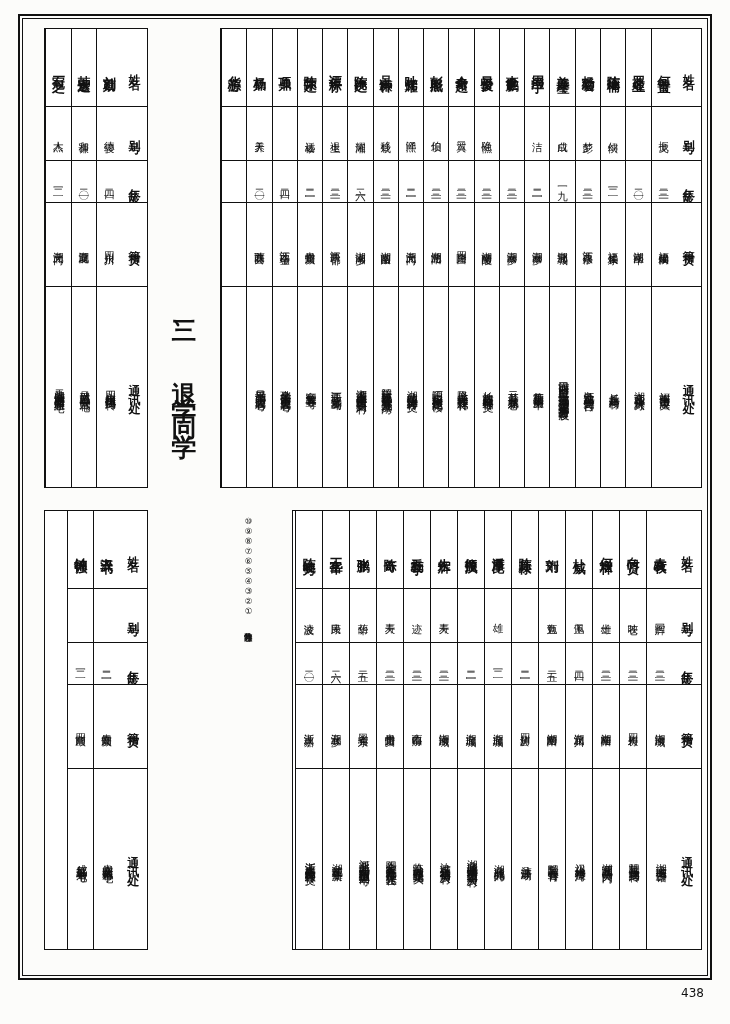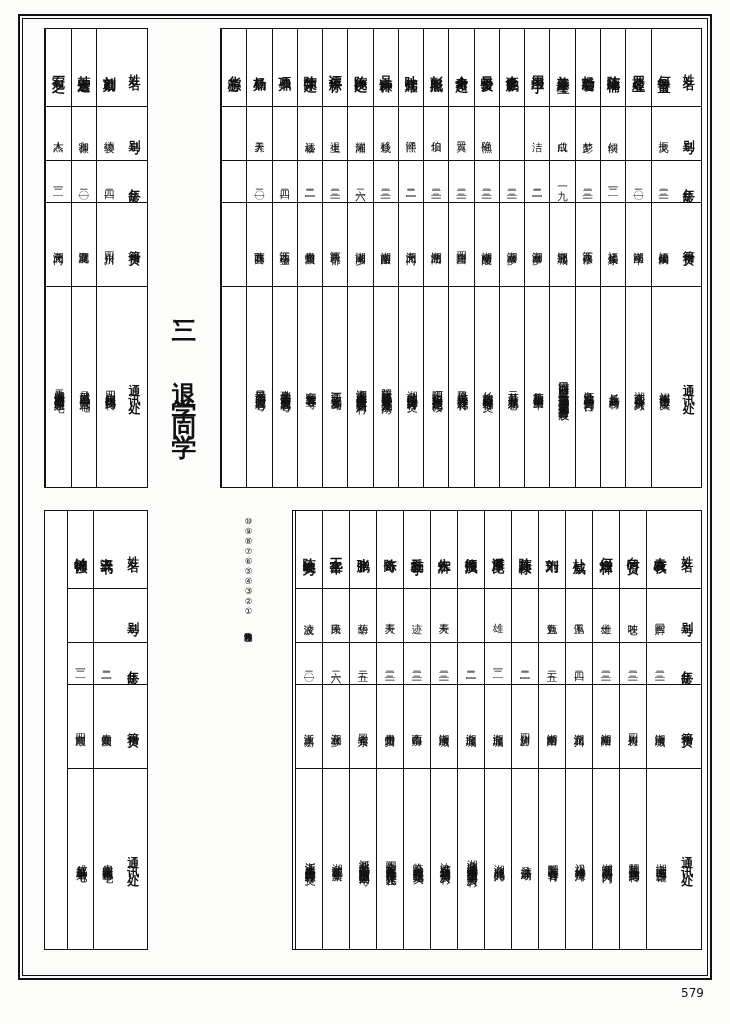--- a/index.html
+++ b/index.html
@@ -807,14 +807,14 @@
         </div>
         <div class="cell c-native nativecell">
           <div class="v">四川富顺</div>
         </div>
         <div class="cell c-addr addrcell">
           <div class="v">成都红墙巷六十七号</div>
         </div>
       </div>
     </div>
 
-  <div class="folio">579</div>
+  <div class="folio">438</div>
 </div>
 
 </body></html>

